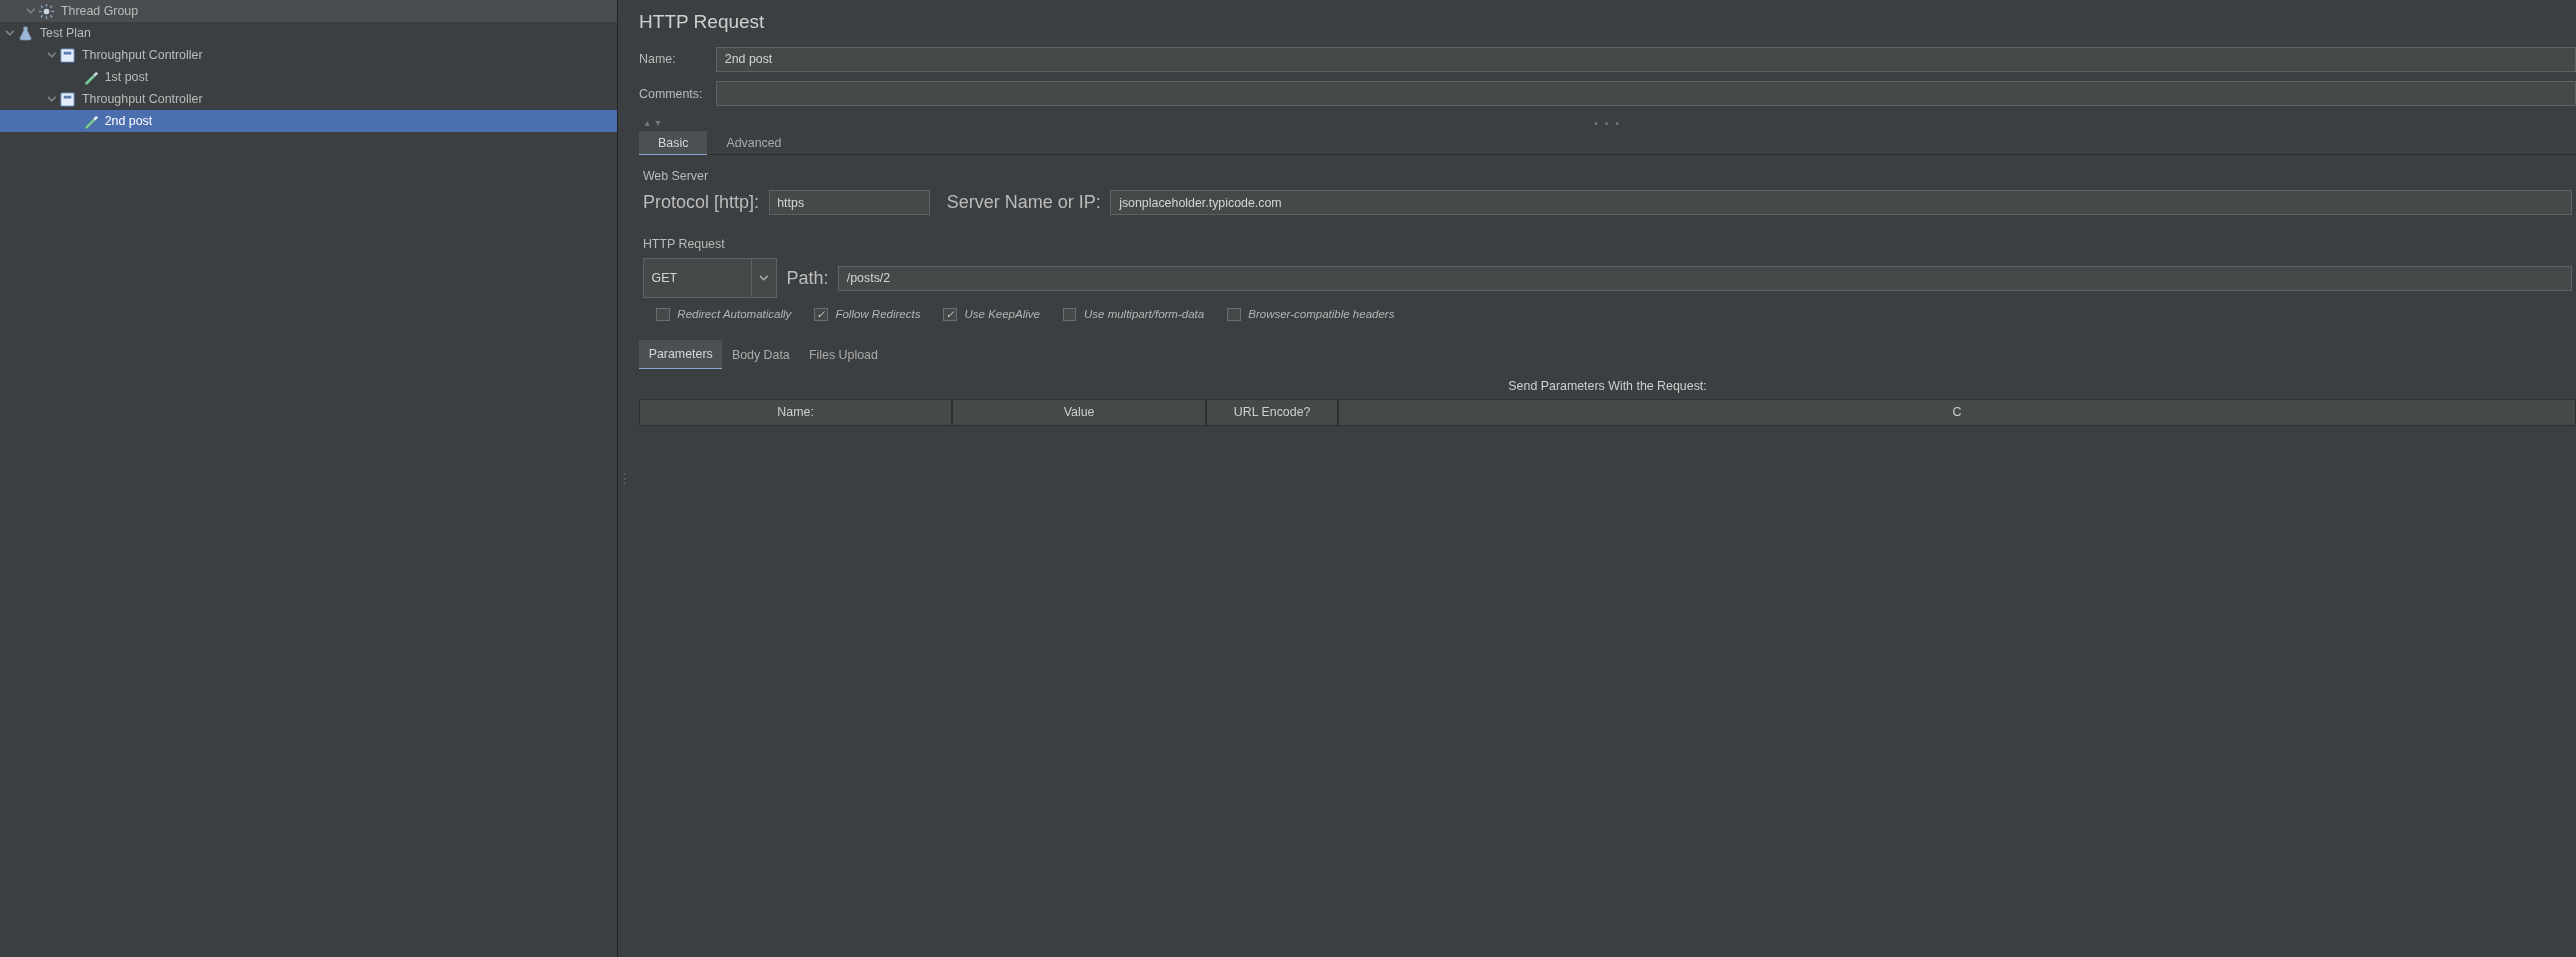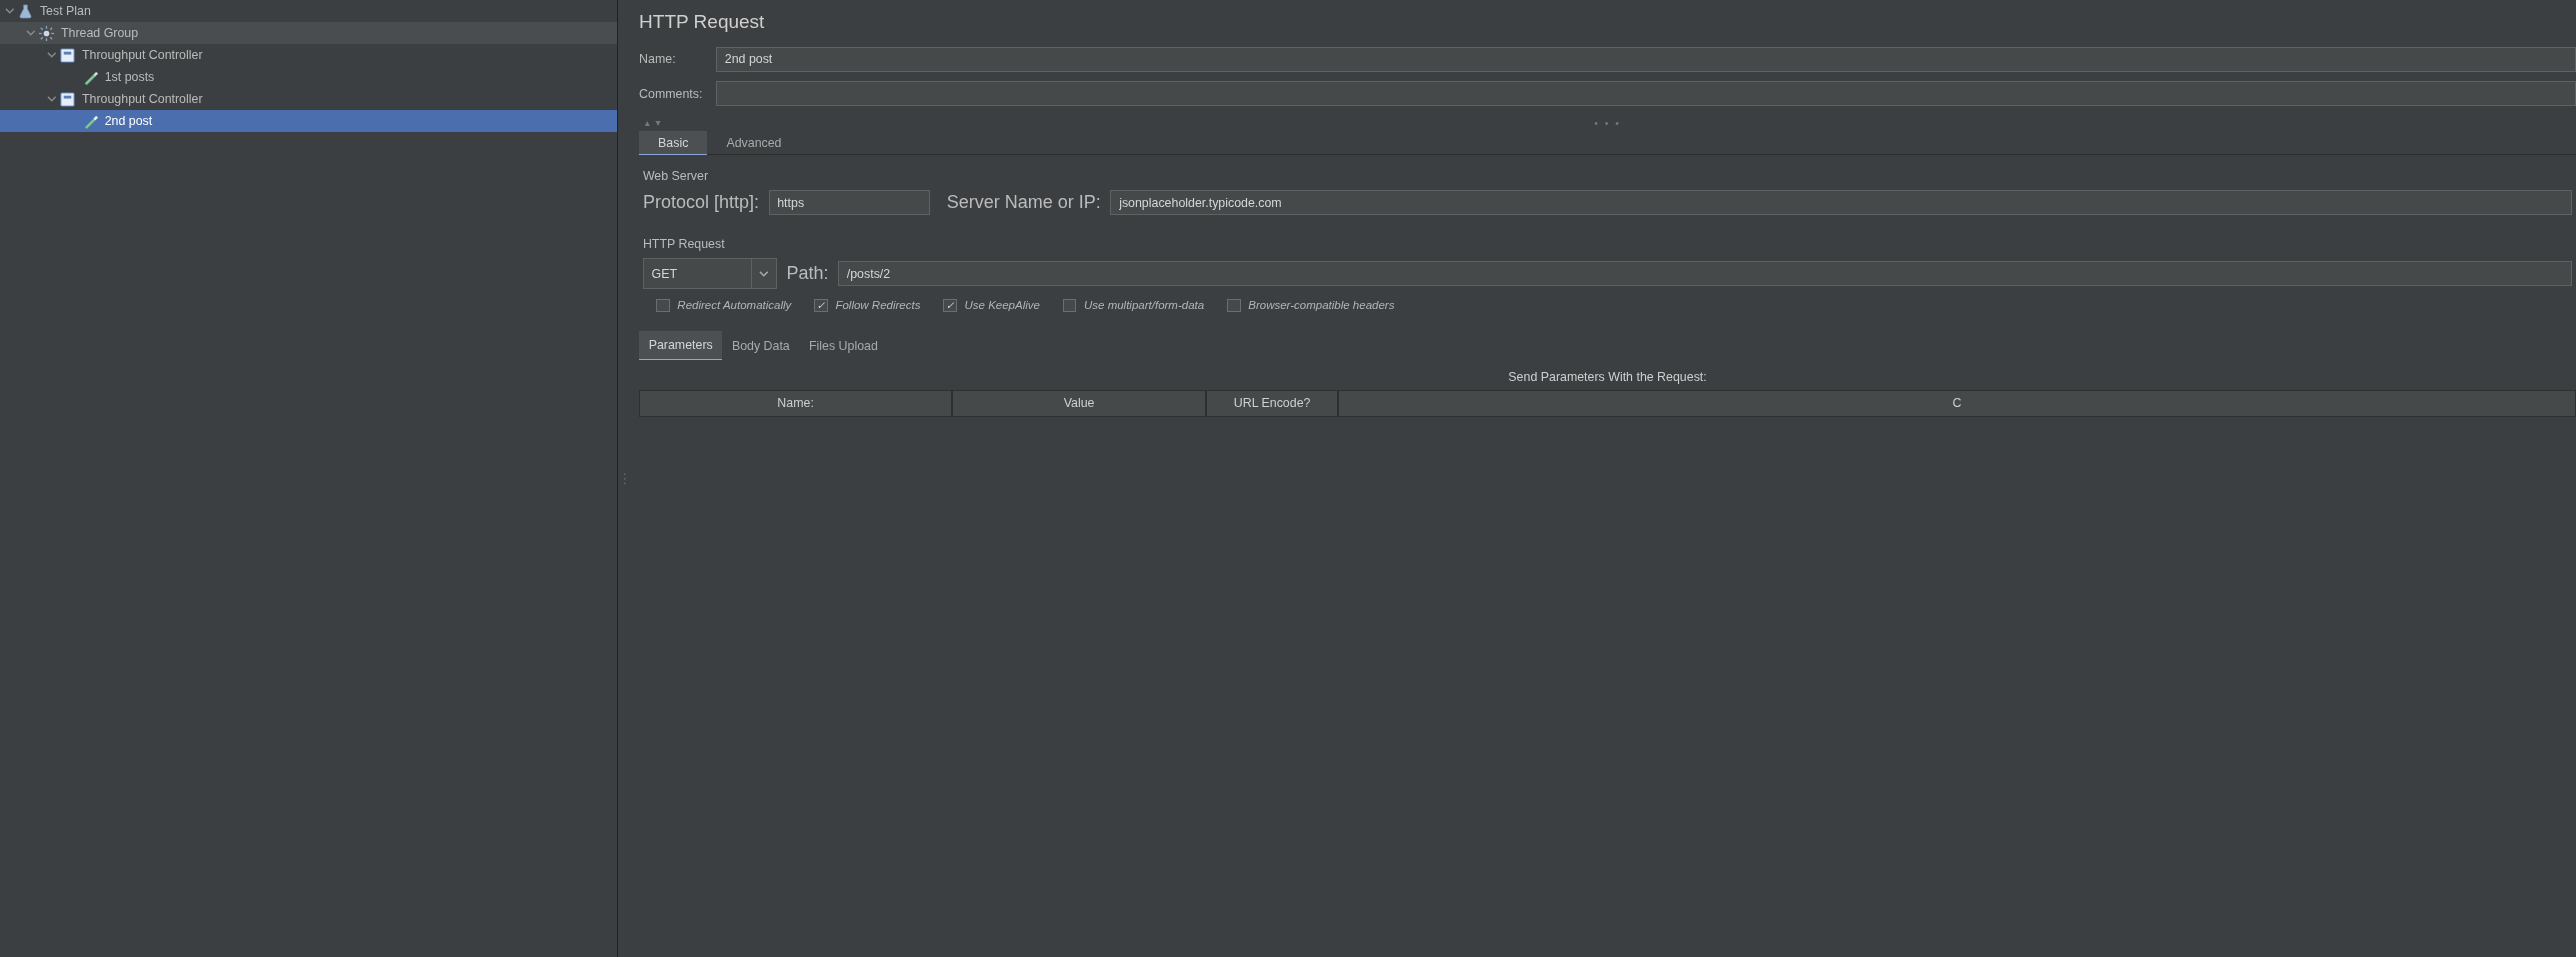--- a/index.html
+++ b/index.html
@@ -158,21 +158,21 @@
     gap:9.6px;
     margin-bottom:7.7px;
   }
   .inline-row .lbl { color:#bbbbbb; font-size:18px; }
   .inline-row .text-input.small { flex:none; width:161px; }
   .inline-row .text-input.grow { flex:1; }
 
   .select-box {
     display:flex;
     align-items:center;
-    height:31px;
+    height:40px;
     background:#45494a;
     border:1px solid #5e6263;
     color:#d6d6d6;
     font-size:12.4px;
     width:134px;
   }
   .select-box .val { flex:1; padding:0 7.7px; }
   .select-box .chev {
     width:25px;height:100%;
     border-left:1px solid #5e6263;
@@ -253,35 +253,20 @@
   .col-enc   { width:132px; }
   .col-c     { flex:1; min-width:38px; }
 
   
   svg { display:block; }
 </style>
 </head>
 <body>
 
 <div class="tree-panel">
-
-  <div class="tree-row">
-    <span class="spacer" style="width:1.9px"></span>
-    <span class="twisty">
-      <svg viewBox="0 0 10 10">
-          <path d="M1 3 L5 7 L9 3" fill="none" stroke="#888" stroke-width="1.5"></path>
-        </svg>
-    </span>
-    <span class="node-icon">
-      <svg viewBox="0 0 18 18">
-          <path d="M7 2h4v4l4 8a2 2 0 0 1-2 2H5a2 2 0 0 1-2-2l4-8V2z" fill="#9db7d6" stroke="#6e87a3" stroke-width="0.7"></path>
-        </svg>
-    </span>
-    <span class="node-label">Test Plan</span>
-  </div>
 
   <div class="tree-row hovered">
     <span class="spacer" style="width:23px"></span>
     <span class="twisty">
       <svg viewBox="0 0 10 10">
           <path d="M1 3 L5 7 L9 3" fill="none" stroke="#888" stroke-width="1.5"></path>
         </svg>
     </span>
     <span class="node-icon">
       <svg viewBox="0 0 18 18">
@@ -295,20 +280,35 @@
             <line x1="13" y1="13" x2="15" y2="15"></line>
             <line x1="3" y1="15" x2="5" y2="13"></line>
             <line x1="13" y1="5" x2="15" y2="3"></line>
           </g>
         </svg>
     </span>
     <span class="node-label">Thread Group</span>
   </div>
 
   <div class="tree-row">
+    <span class="spacer" style="width:1.9px"></span>
+    <span class="twisty">
+      <svg viewBox="0 0 10 10">
+          <path d="M1 3 L5 7 L9 3" fill="none" stroke="#888" stroke-width="1.5"></path>
+        </svg>
+    </span>
+    <span class="node-icon">
+      <svg viewBox="0 0 18 18">
+          <path d="M7 2h4v4l4 8a2 2 0 0 1-2 2H5a2 2 0 0 1-2-2l4-8V2z" fill="#9db7d6" stroke="#6e87a3" stroke-width="0.7"></path>
+        </svg>
+    </span>
+    <span class="node-label">Test Plan</span>
+  </div>
+
+  <div class="tree-row">
     <span class="spacer" style="width:44px"></span>
     <span class="twisty">
       <svg viewBox="0 0 10 10">
           <path d="M1 3 L5 7 L9 3" fill="none" stroke="#888" stroke-width="1.5"></path>
         </svg>
     </span>
     <span class="node-icon">
       <svg viewBox="0 0 18 18">
           <rect x="2" y="2" width="14" height="14" rx="1" fill="#e4eefb" stroke="#5d7fb1" stroke-width="1"></rect>
           <rect x="5" y="5" width="8" height="3" fill="#5d7fb1"></rect>
@@ -318,21 +318,21 @@
   </div>
 
   <div class="tree-row">
     <span class="spacer" style="width:82px"></span>
     <span class="node-icon">
       <svg viewBox="0 0 18 18">
           <path d="M3 15 L12 6 L14 8 L5 17 Z" fill="#7fc8a0" stroke="#4f8f6c" stroke-width="0.7"></path>
           <path d="M12 6 L15 3 L17 5 L14 8 Z" fill="#cfd9e4"></path>
         </svg>
     </span>
-    <span class="node-label">1st posts</span>
+    <span class="node-label">1st post</span>
   </div>
 
   <div class="tree-row">
     <span class="spacer" style="width:44px"></span>
     <span class="twisty">
       <svg viewBox="0 0 10 10">
           <path d="M1 3 L5 7 L9 3" fill="none" stroke="#888" stroke-width="1.5"></path>
         </svg>
     </span>
     <span class="node-icon">

